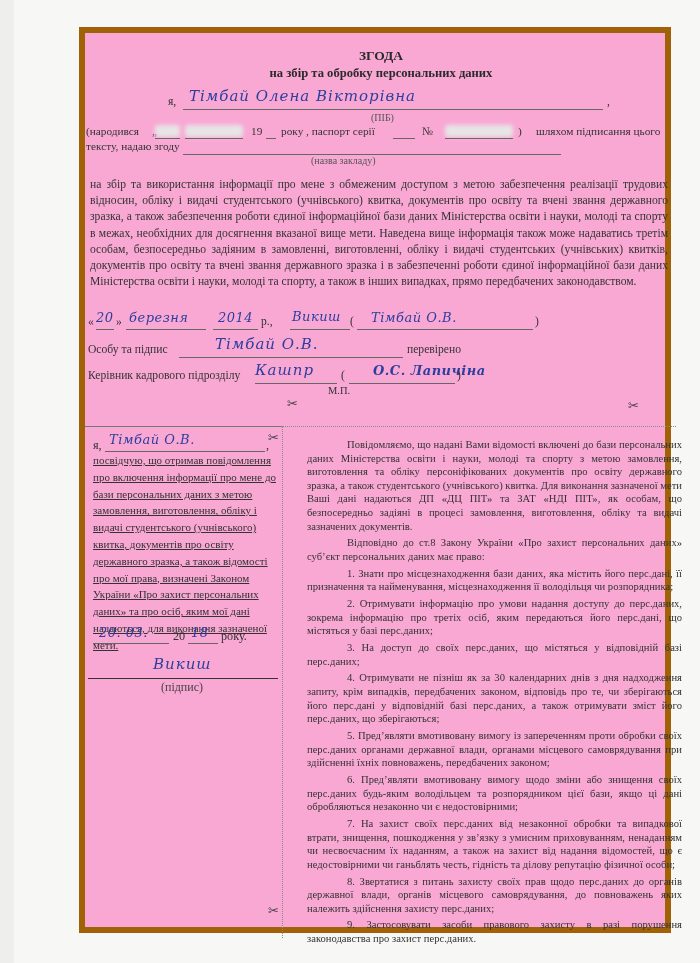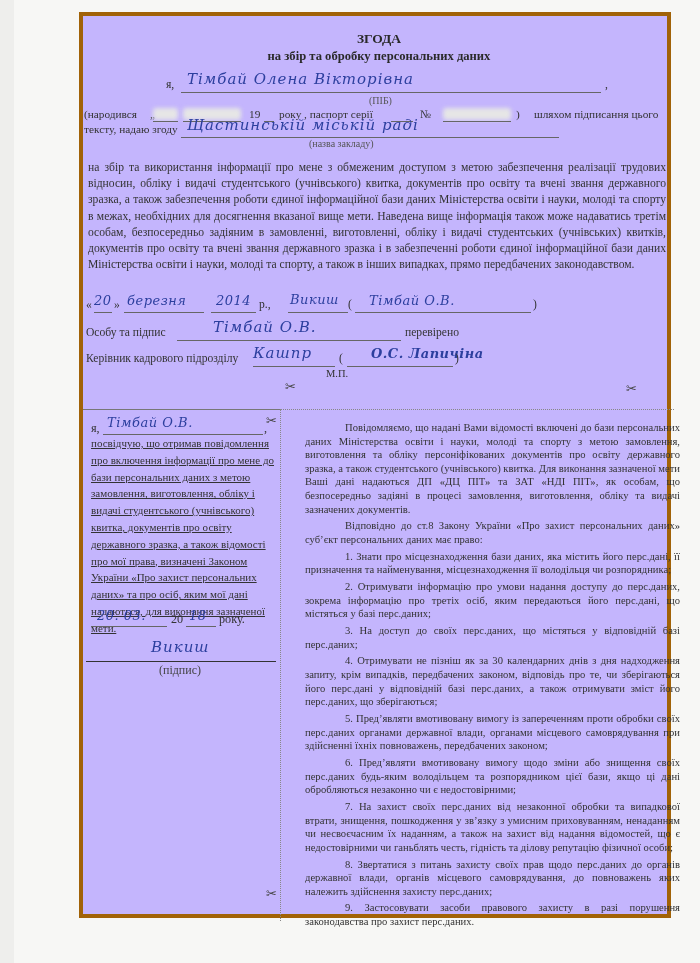--- a/index.html
+++ b/index.html
@@ -4,22 +4,22 @@
 <style>
   html, body { margin:0; padding:0; }
   body {
     width:700px; height:963px; position:relative; overflow:hidden;
     background:#f7f7f5;
     font-family:"Liberation Serif", "DejaVu Serif", serif;
     color:#333;
   }
   .page-shade { position:absolute; left:0; top:0; width:14px; height:963px; background:#eeeeec; }
   .frame {
-    position:absolute; left:79px; top:12px; width:592px; height:906px;
-    border:4px solid #a16207; background:#c4b5fd; box-sizing:border-box;
+    position:absolute; left:79px; top:27px; width:592px; height:906px;
+    border:6px solid #a16207; background:#f9a8d4; box-sizing:border-box;
   }
   .abs { position:absolute; white-space:nowrap; }
   .title { left:0; width:592px; text-align:center; font-weight:bold; font-size:13.5px; color:#2a2a2a; }
   .t12 { font-size:11.6px; }
   .t115 { font-size:11.3px; }
   .small { font-size:10px; color:#555; }
   .hand { font-family:"DejaVu Serif", serif; font-style:italic; color:#2c3f9e; font-size:15px; letter-spacing:1px; }
   .hand-sm { font-family:"DejaVu Serif", serif; font-style:italic; color:#2c3f9e; font-size:13px; letter-spacing:0.5px; }
   .uline { border-bottom:1px solid #666; position:absolute; height:0; }
   .redact { position:absolute; background:#e6e6e6; filter:blur(2px); border-radius:3px; }
@@ -62,21 +62,20 @@
   <div class="abs t115" style="left:196px; top:92px;">року , паспорт серії</div>
   <div class="uline" style="left:308px; top:105px; width:22px;"></div>
   <div class="abs t115" style="left:337px; top:92px;">№</div>
   <div class="redact" style="left:360px; top:92px; width:68px; height:12px;"></div>
   <div class="uline" style="left:360px; top:105px; width:68px;"></div>
   <div class="abs t115" style="left:433px; top:92px;">)</div>
   <div class="abs t115" style="left:451px; top:92px;">шляхом підписання цього</div>
 
   <div class="abs t115" style="left:1px; top:107px;">тексту, надаю згоду</div>
   <div class="uline" style="left:98px; top:121px; width:378px;"></div>
-  <div class="abs hand" style="left:104px; top:100px;">Щастинській міській раді</div>
   <div class="abs small" style="left:226px; top:122px;">(назва   закладу)</div>
 
   <div class="para" style="left:5px; top:144px; width:578px;">на збір та використання інформації про мене з обмеженим доступом з метою забезпечення реалізації трудових відносин, обліку і видачі студентського (учнівського) квитка, документів про освіту та вчені звання державного зразка, а також забезпечення роботи єдиної інформаційної бази даних Міністерства освіти і науки, молоді та спорту в межах, необхідних для досягнення вказаної вище мети. Наведена вище інформація також може надаватись третім особам, безпосередньо задіяним в замовленні, виготовленні, обліку і видачі студентських (учнівських) квитків, документів про освіту та вчені звання державного зразка і в забезпеченні роботи єдиної інформаційної бази даних Міністерства освіти і науки, молоді та спорту, а також в інших випадках, прямо передбачених законодавством.</div>
 
   <div class="abs t12" style="left:3px; top:282px;">«</div>
   <div class="uline" style="left:11px; top:296px; width:18px;"></div>
   <div class="abs hand-sm" style="left:11px; top:277px;">20</div>
   <div class="abs t12" style="left:31px; top:282px;">»</div>
   <div class="uline" style="left:41px; top:296px; width:80px;"></div>
   <div class="abs hand-sm" style="left:44px; top:277px;">березня</div>

